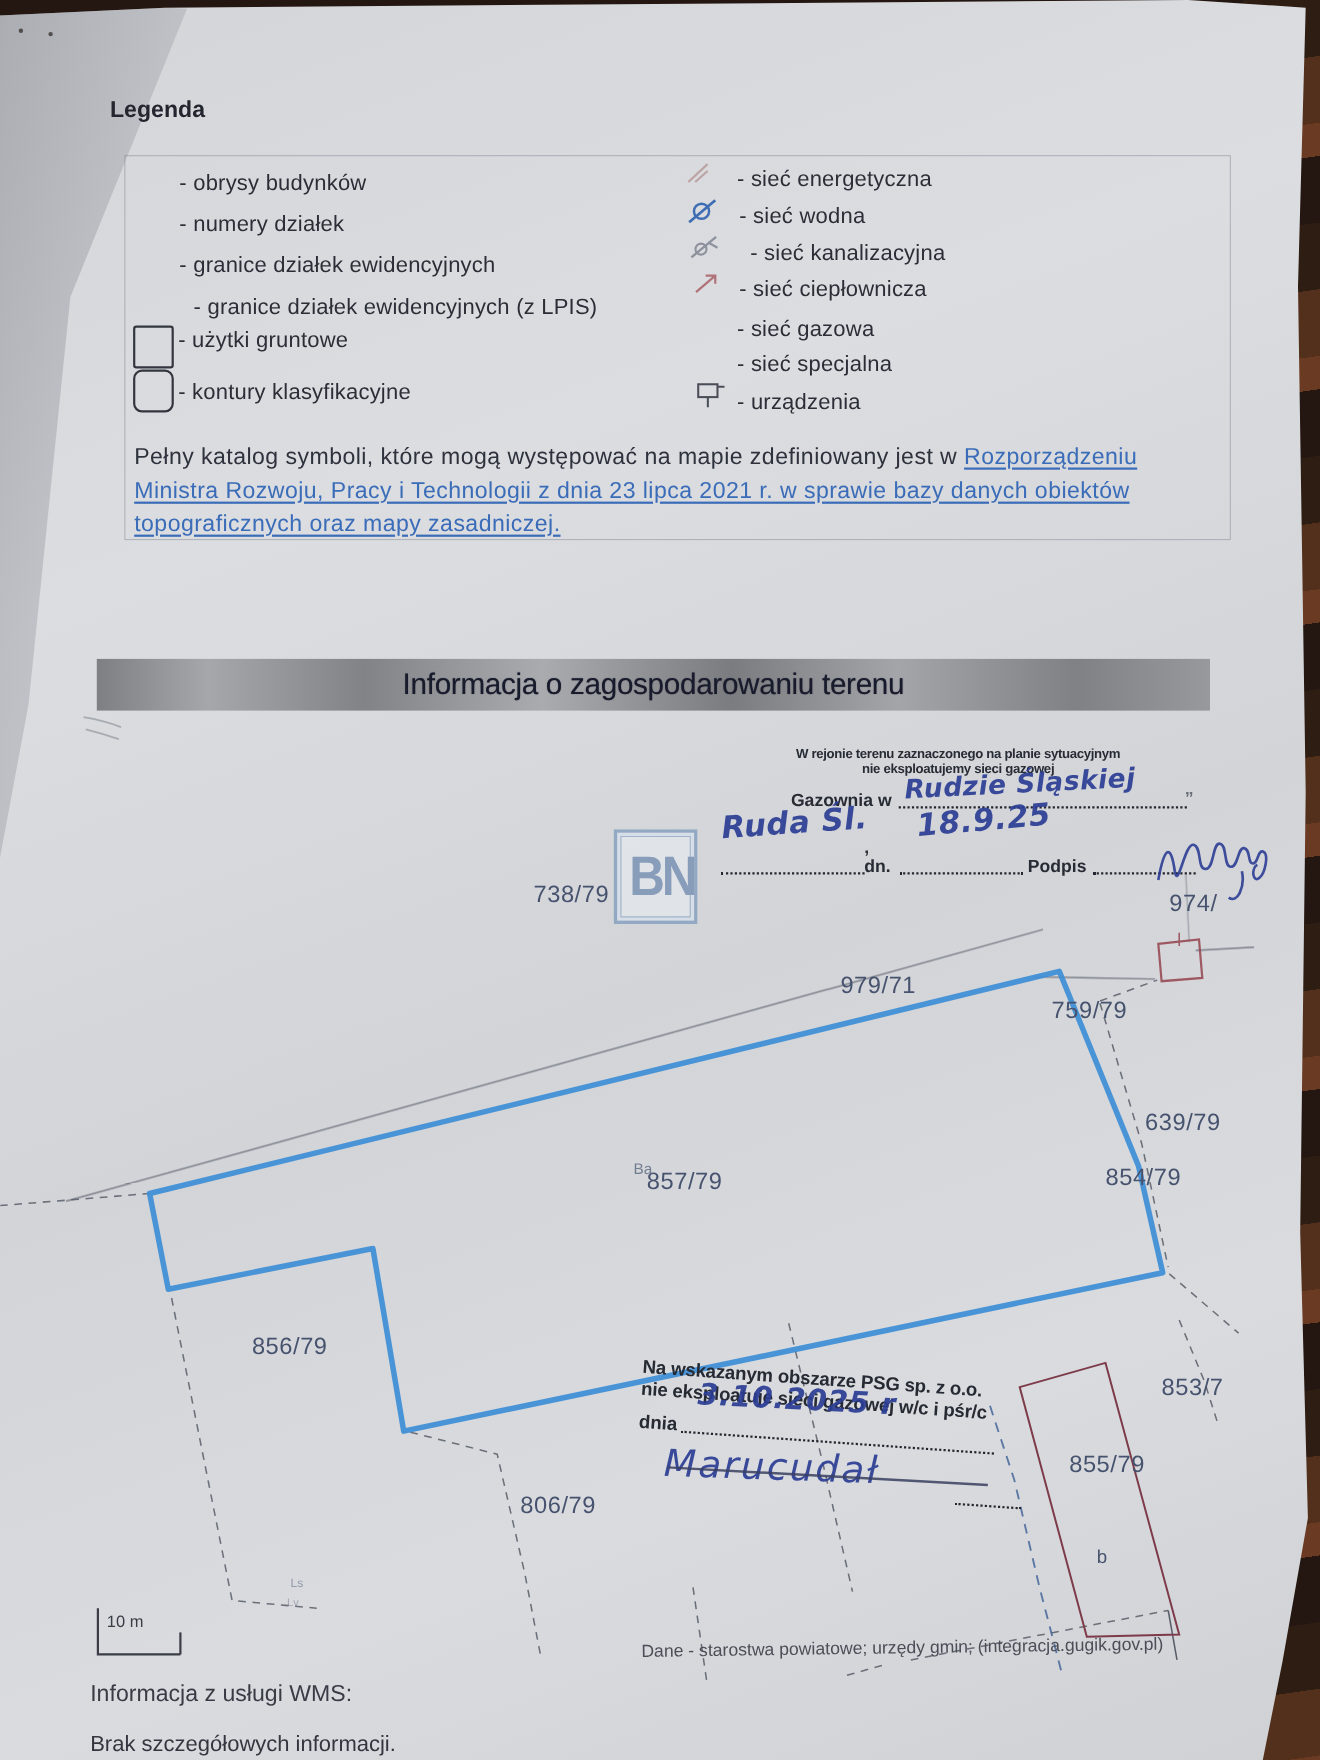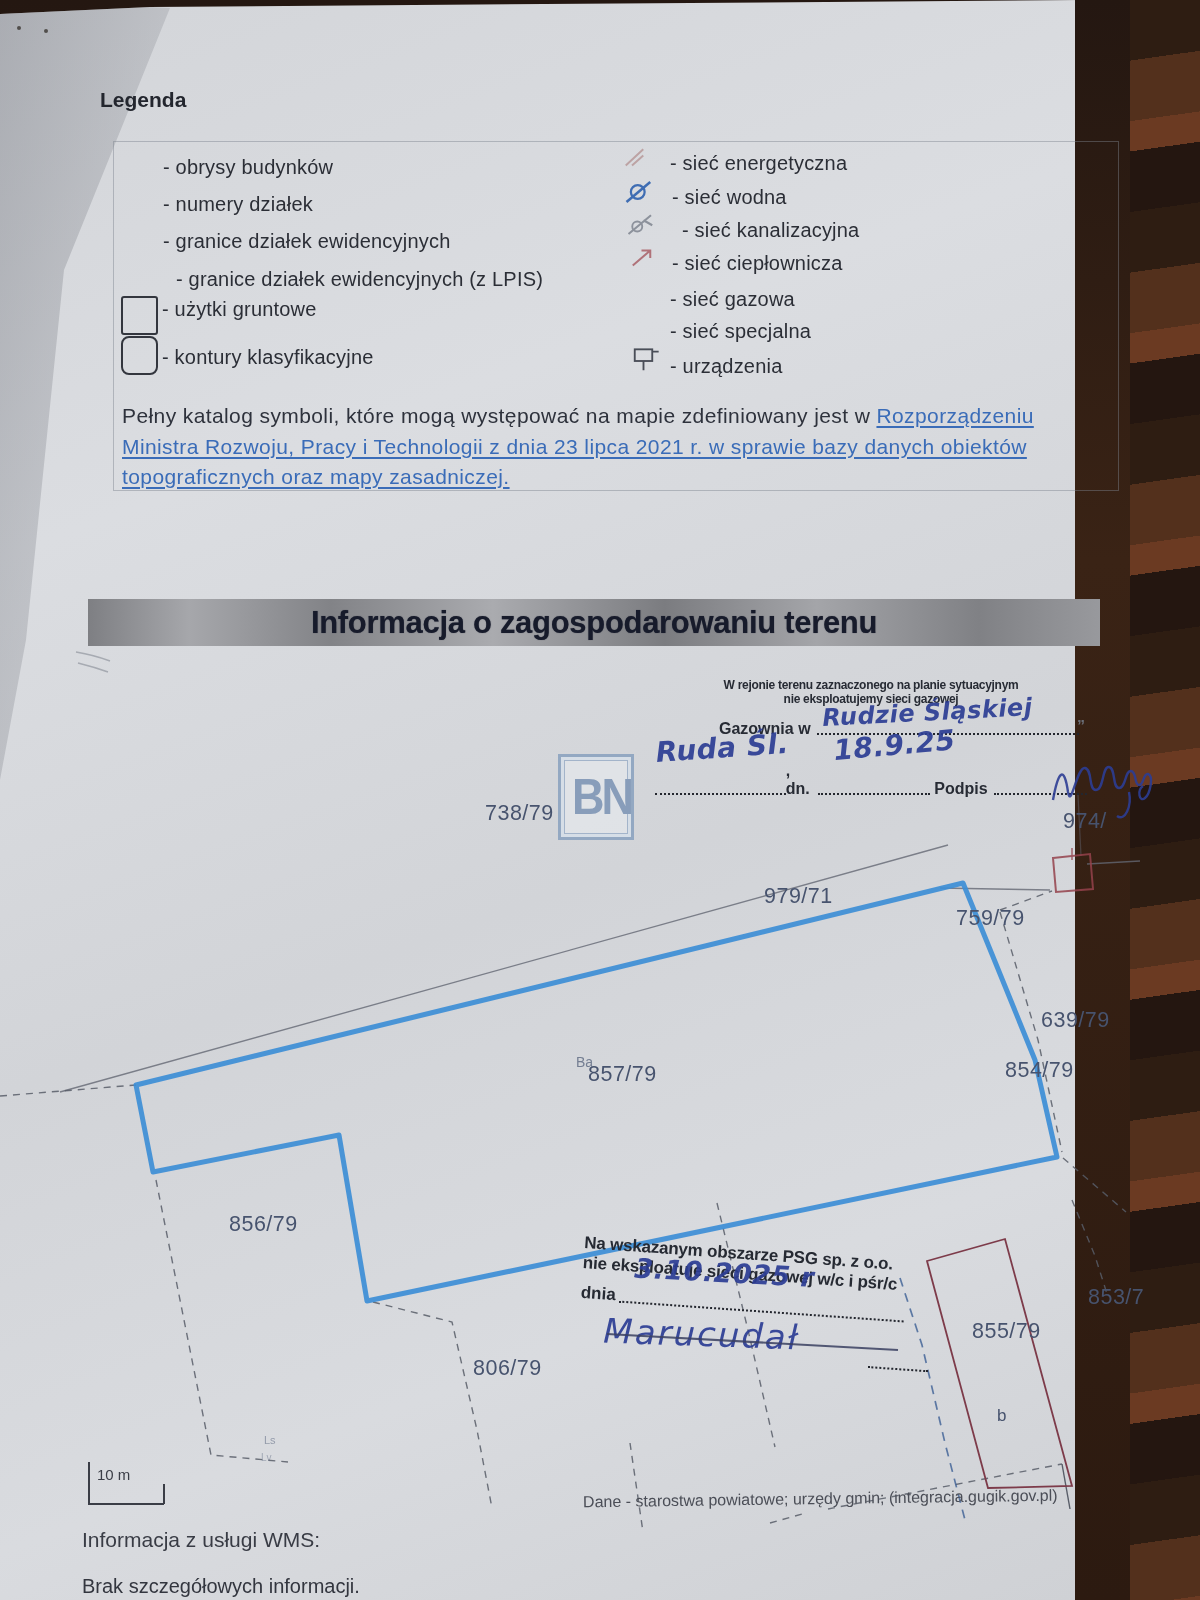--- a/index.html
+++ b/index.html
@@ -1,21 +1,21 @@
 <!DOCTYPE html>
 <html><head>
 <meta charset="utf-8">
 <style>
   html,body{margin:0;padding:0;background:#111;}
   .scene{position:relative;width:1200px;height:1600px;overflow:hidden;
          background:linear-gradient(180deg,#241711 0%,#3a2315 35%,#2c1a10 100%);
          font-family:"Liberation Sans",sans-serif;}
   .scene::before{content:"";position:absolute;right:0;top:0;width:70px;height:100%;
          background:repeating-linear-gradient(172deg,#2e1d12 0 60px,#53301c 60px 120px,#6b3a22 120px 150px,#241610 150px 210px);}
-  .paper{position:absolute;left:0;top:0;width:1075px;height:1600px;
+  .paper{position:absolute;left:0;top:0;width:1200px;height:1600px;
          background:linear-gradient(160deg,#d3d5d9 0%,#dbdde1 28%,#d2d4d8 55%,#d9dbdf 78%,#cfd1d5 100%);
          clip-path:polygon(0 14px,150px 7px,1080px 0,1187px 7px,1180px 260px,1187px 720px,1182px 1120px,1189px 1380px,1166px 1510px,1148px 1600px,0 1600px);}
   .paper::before{content:"";position:absolute;left:0;top:0;width:260px;height:800px;
          clip-path:polygon(0 0,170px 8px,64px 270px,26px 640px,0 780px);
          background:linear-gradient(100deg,rgba(120,123,131,.45),rgba(120,123,131,.12) 65%,rgba(120,123,131,0));}
   .speck{position:absolute;width:4px;height:4px;border-radius:50%;background:#2a241e;opacity:.7;}
 
   
   .legend-box{position:absolute;left:113px;top:141px;width:1004px;height:348px;
          border:1px solid rgba(125,130,142,.45);}
@@ -33,39 +33,39 @@
   .gl0{left:622px;top:144px;} .gl1{left:624px;top:178px;} .gl2{left:626px;top:210px;}
   .gl3{left:629px;top:244px;} .gl6{left:632px;top:347px;}
 
   .cat-note{position:absolute;left:122px;top:401px;width:1010px;font-size:21px;line-height:30.5px;letter-spacing:.4px;color:#2e323c;}
   .cat-link{color:#3a6cb8;text-decoration:underline;text-decoration-thickness:1.5px;text-underline-offset:3px;}
 
   
   .title-bar{position:absolute;left:88px;top:599px;width:1012px;height:47px;
      background:linear-gradient(90deg,#7e7f83 0%,#a6a7ab 10%,#828387 24%,#aaabaf 40%,#7b7c80 57%,#a4a5a9 72%,#808185 88%,#98999d 100%);
      display:flex;align-items:center;justify-content:center;}
-  .title-bar span{font-size:31px;font-weight:bold;letter-spacing:-.3px;color:#171b2b;text-shadow:0 0 1px rgba(23,27,43,.6);}
+  .title-bar span{font-size:27px;font-weight:normal;letter-spacing:-.3px;color:#171b2b;text-shadow:0 0 1px rgba(23,27,43,.6);}
 
   
   .hw{font-family:"DejaVu Sans",sans-serif;font-style:italic;color:#2c3d94;letter-spacing:.5px;opacity:.92;white-space:nowrap;position:absolute;transform-origin:left bottom;}
   .dots{display:inline-block;border-bottom:2.5px dotted #23262e;height:1px;vertical-align:baseline;}
   .stamp-gaz{position:absolute;left:655px;top:678px;width:432px;color:#272b34;}
   .stamp-gaz .c{text-align:center;font-weight:bold;font-size:12px;letter-spacing:-.3px;white-space:nowrap;}
   .stamp-gaz .row{position:relative;font-weight:bold;font-size:16px;display:flex;align-items:flex-end;}
   .row3{margin-top:14px;padding-left:64px;}
   .row4{margin-top:24px;}
   .stamp-psg{position:absolute;left:585px;top:1233px;width:372px;transform:rotate(4deg);transform-origin:0 0;color:#262a33;}
   .stamp-psg .l{font-weight:bold;font-size:17px;letter-spacing:-.2px;white-space:nowrap;}
   .stamp-psg .row{position:relative;font-weight:bold;font-size:17px;display:flex;align-items:flex-end;margin-top:10px;}
 
   
   .plabel{position:absolute;font-size:21.5px;letter-spacing:.5px;color:#47536e;white-space:nowrap;}
   .pl0{left:485px;top:801px;} .pl1{left:1063px;top:809px;} .pl2{left:764px;top:884px;}
   .pl3{left:956px;top:906px;} .pl4{left:1041px;top:1008px;} .pl5{left:1005px;top:1058px;}
-  .pl6{left:588px;top:1062px;} .pl7{left:229px;top:1212px;} .pl8{left:1088px;top:1249px;margin-top:36px;}
+  .pl6{left:588px;top:1062px;} .pl7{left:229px;top:1212px;} .pl8{left:1056px;top:1249px;}
   .pl9{left:972px;top:1319px;} .pl10{left:473px;top:1356px;}
   .tiny{position:absolute;color:#5c6880;white-space:nowrap;margin-top:48px;}
 
   .bn{position:absolute;left:558px;top:754px;width:70px;height:80px;border:3px solid #8ba2bf;
       background:rgba(240,243,248,.5);box-shadow:inset 0 0 0 3px rgba(240,243,248,.7),inset 0 0 0 4px rgba(139,162,191,.8);
       display:flex;align-items:center;justify-content:flex-end;opacity:.88;}
   .bn span{font-size:45px;font-weight:bold;color:#7e96b6;letter-spacing:-3px;transform:scaleY(1.12);}
 
   .svgfull{position:absolute;left:0;top:0;width:1200px;height:1600px;pointer-events:none;}
 

